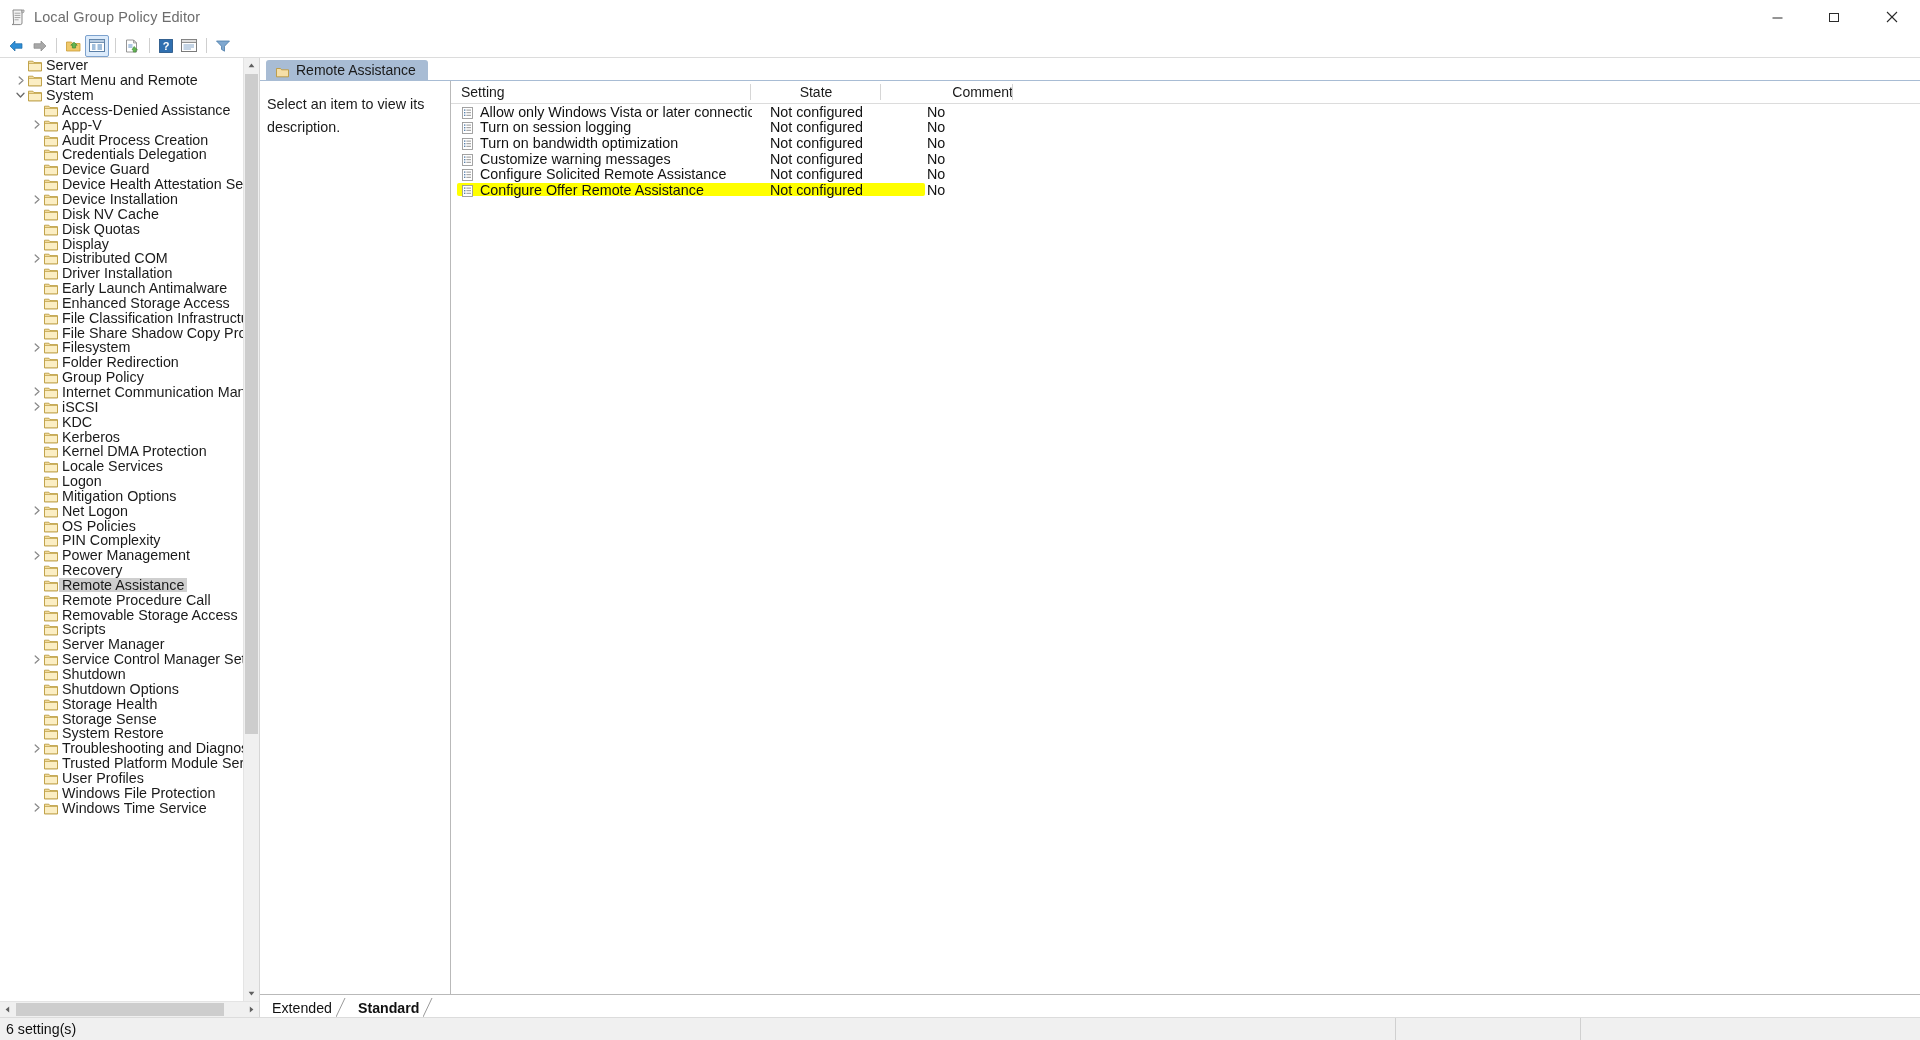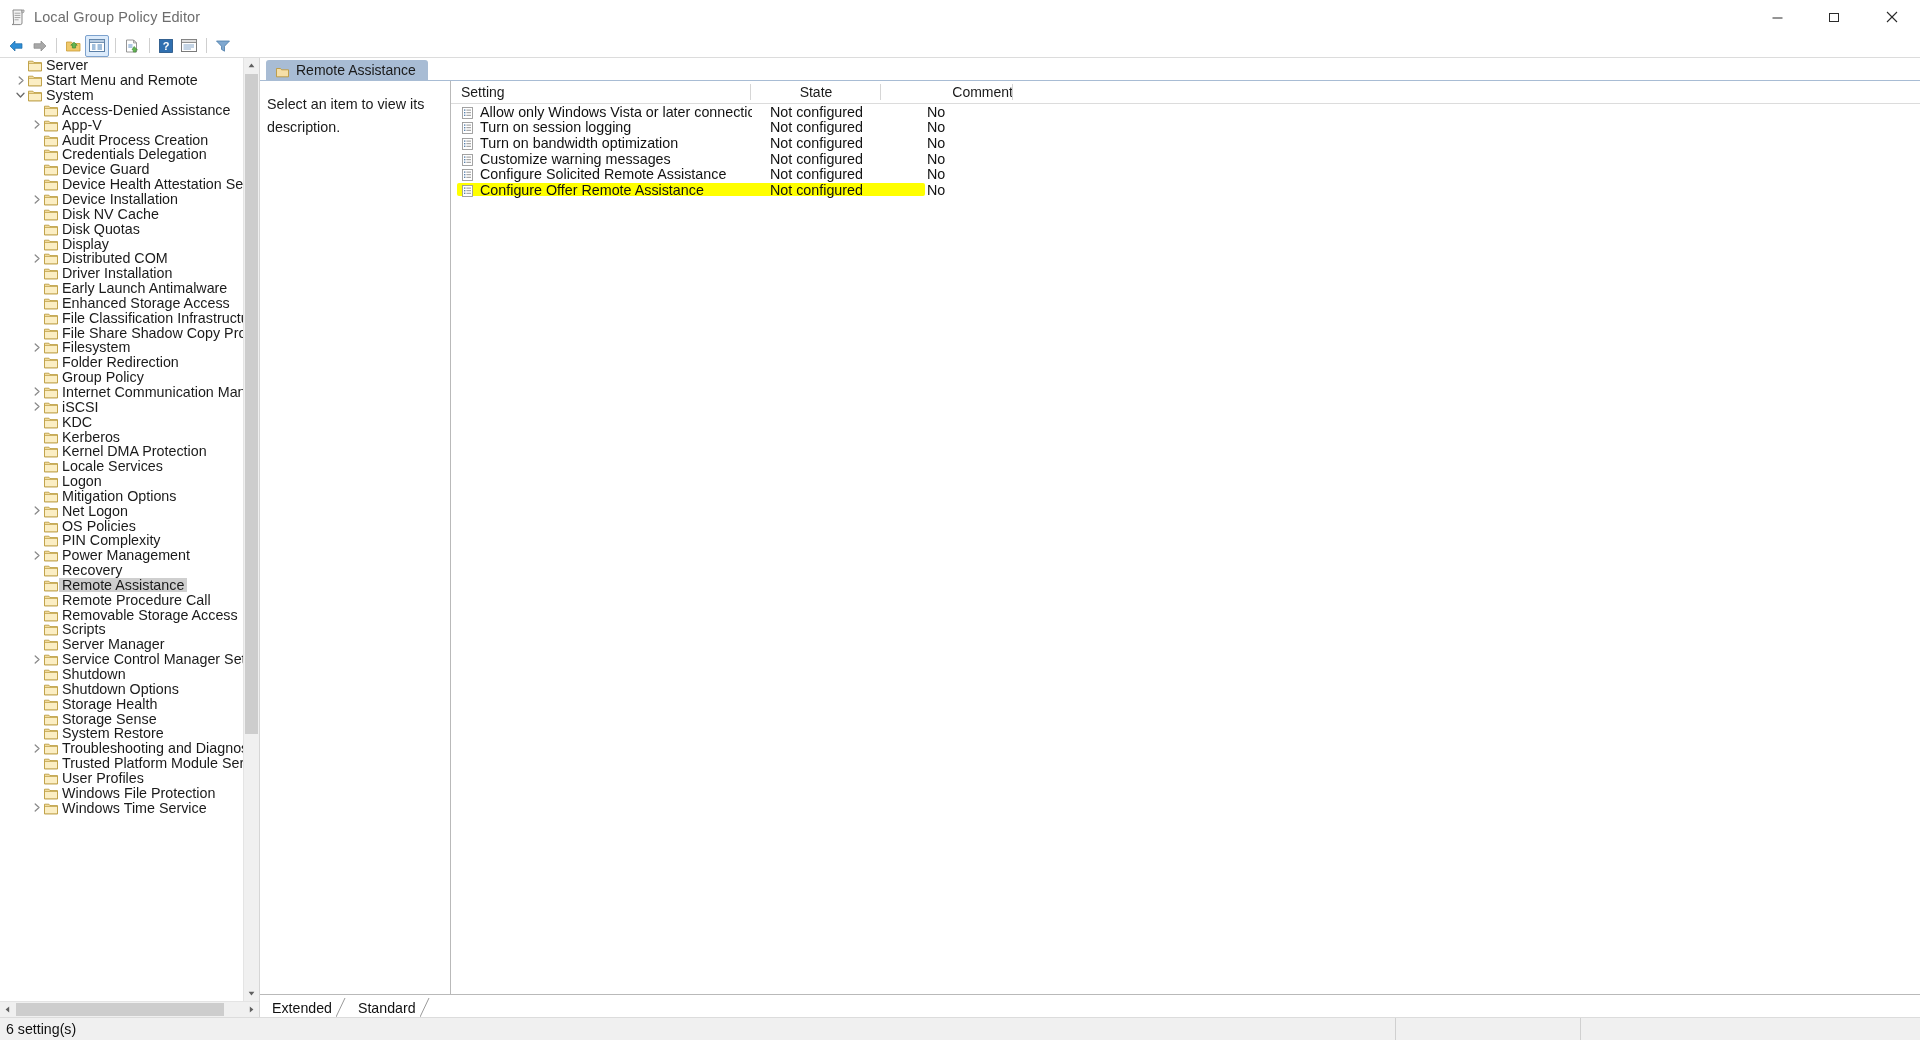--- a/index.html
+++ b/index.html
@@ -92,21 +92,21 @@
   .highlighter{
      position:absolute; background:#ffff00; z-index:0; border-radius:2px;
   }
 
   
   .bottom-tabs{ height:22px;min-height:22px; display:flex; align-items:flex-end; padding-left:2px;
                 border-top:1px solid #b9b9b9; background:#fff; position:relative;}
   .btab{ position:relative; height:19px; font-size:14.2px; color:#111; display:flex; align-items:center;
          padding:0 10px 0 10px; }
   .btab .slant{ position:absolute; right:-6px; top:0; bottom:0; width:12px; }
-  .btab.active{ font-weight:400; }
+  .btab.active{ font-weight:700; }
 
   
   .statusbar{ height:22px;min-height:22px; display:flex; align-items:center; background:#f0f0f0;
               border-top:1px solid #dcdcdc; font-size:14.2px; color:#111;}
   .sb-cell{ height:28px; display:flex; align-items:center; padding-left:6px; }
   .sb-sep{ width:1px; height:22px; background:#d0d0d0; }
 </style>
 </head>
 <body>
 

